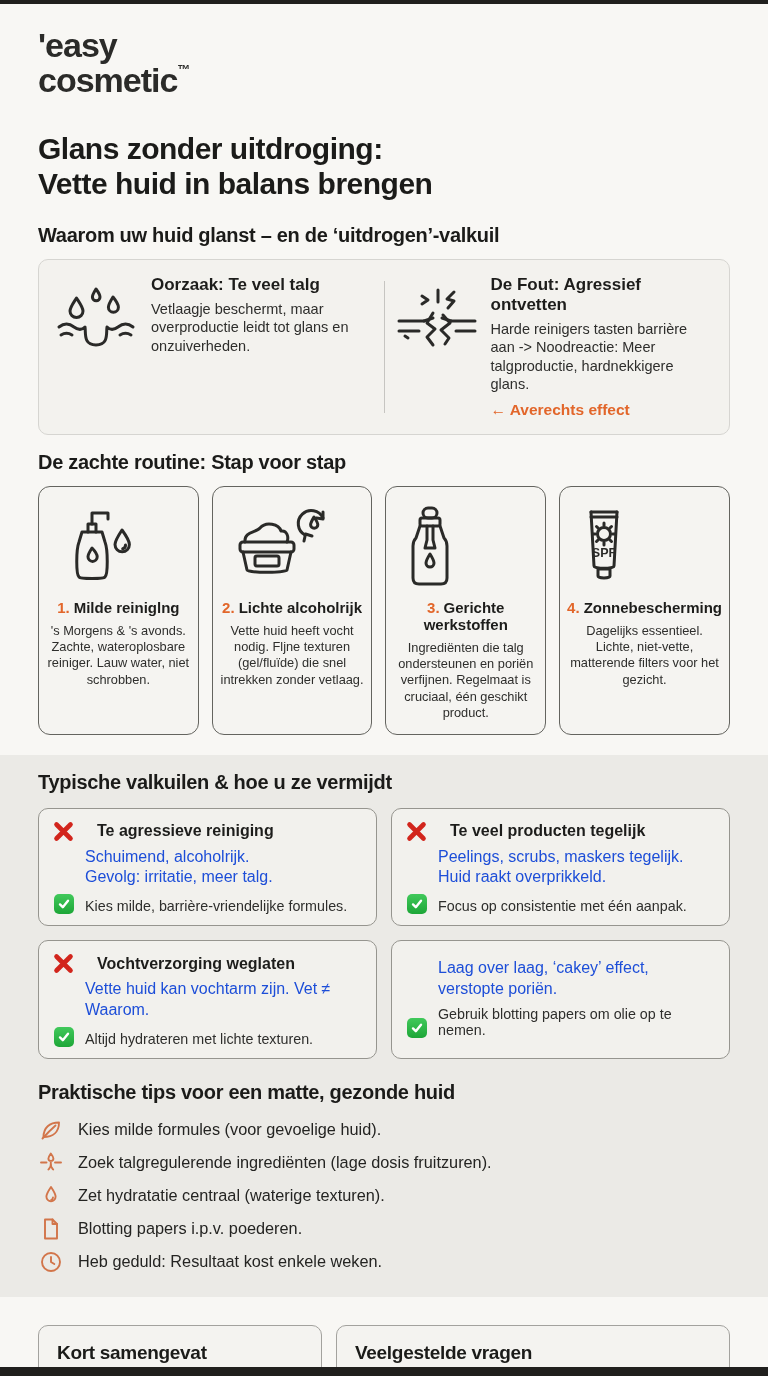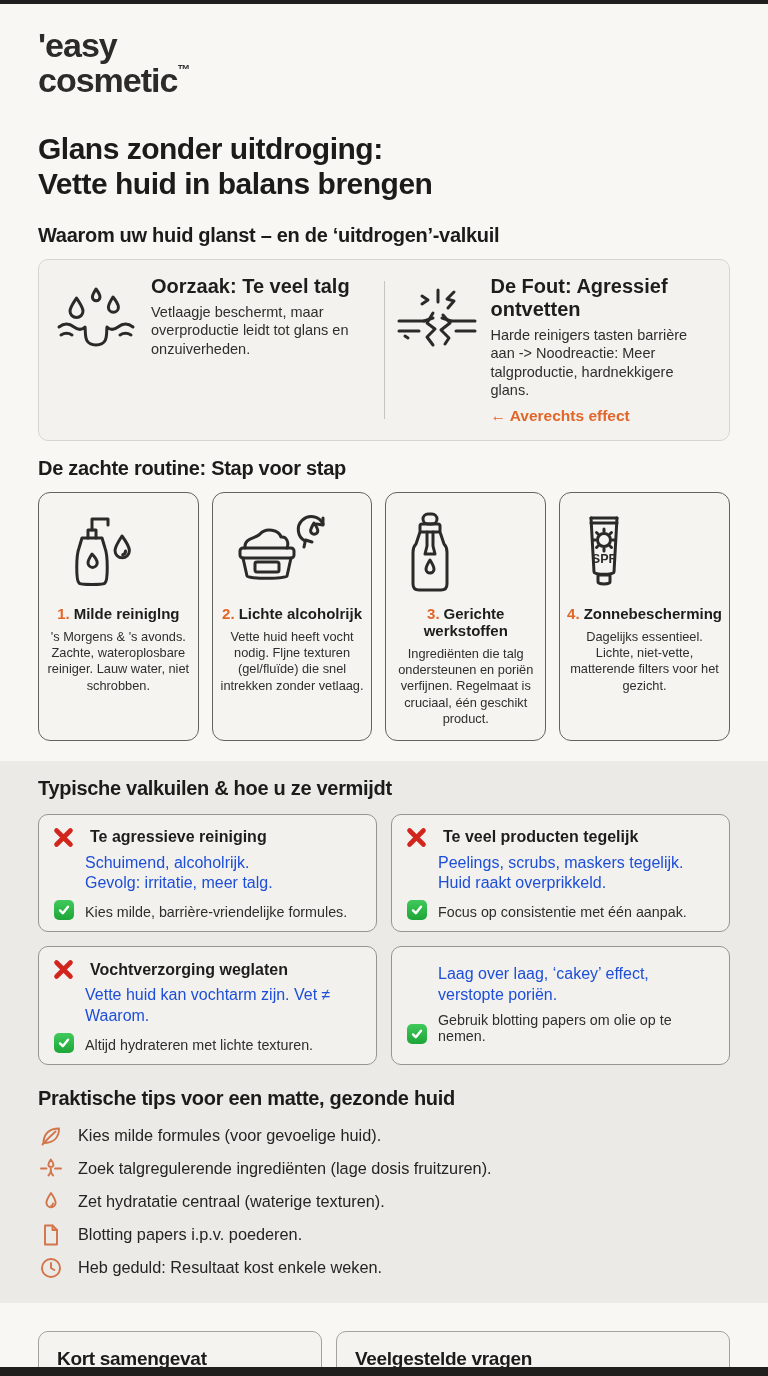--- a/index.html
+++ b/index.html
@@ -16,39 +16,39 @@
 
   .sec-heading { font-size:20px; font-weight:bold; color:#1b1b19; letter-spacing:-0.3px; }
   .sh1 { margin-top:22px; margin-bottom:12px; }
   .sh2 { margin-top:16px; margin-bottom:12px; }
 
   
   .why-box { background:#f3f2ee; border:1px solid #d6d5d1; border-radius:10px; display:flex; padding:15px 6px; min-height:116px; }
   .why-half { flex:1; display:flex; gap:10px; padding:0 8px; }
   .why-divider { width:1px; background:#c6c5c1; margin:6px 0; }
   .why-icon { flex:0 0 88px; display:flex; justify-content:center; align-items:flex-start; padding-top:8px; }
-  .why-title { font-size:20px; font-weight:bold; margin-bottom:5px; color:#1d1d1b; }
+  .why-title { font-size:17px; font-weight:bold; margin-bottom:5px; color:#1d1d1b; }
   .why-body { font-size:14.5px; line-height:1.28; color:#2e2e2c; }
   .why-note { margin-top:7px; font-weight:bold; font-size:15.5px; }
 
   
   .cards { display:flex; gap:13px; }
   .card { flex:1; background:#f5f4f1; border:1.5px solid #64645f; border-radius:12px; padding:12px 7px 12px; text-align:center; min-height:216px; }
   .card-icon { height:96px; display:flex; align-items:center; }
   .card-title { font-size:15px; font-weight:bold; color:#1d1d1b; margin-top:4px; }
   .card-title .num { margin-right:4px; }
   .card-body { font-size:12.8px; line-height:1.28; margin-top:7px; color:#2e2e2c; }
 
   
   .band { background:#ebeae6; margin-top:20px; padding:16px 38px 14px; }
   .band .sec-heading { margin-bottom:14px; }
 
   .pit-grid { display:grid; grid-template-columns:1fr 1fr; gap:14px; }
   .pit-box { background:#f2f1ed; border:1px solid #96958f; border-radius:10px; padding:12px 14px 11px; }
-  .pit-title-row { display:flex; align-items:center; gap:16px; }
+  .pit-title-row { display:flex; align-items:center; gap:23px; }
   .pit-title { font-size:16px; font-weight:bold; color:#1d1d1b; }
   .pit-lines { margin:5px 0 6px 32px; font-size:16px; line-height:1.3; color:#1d4ed8; }
   .pit-fix { display:flex; align-items:flex-end; gap:11px; font-size:14.3px; color:#2e2e2c; }
   .xmark, .check { flex:0 0 21px; display:flex; align-items:center; justify-content:center; }
   .check-box { width:20px; height:20px; border-radius:5px; background:linear-gradient(#41c95b,#1da637); display:flex; align-items:center; justify-content:center; }
 
   .tips-heading { margin-top:22px; margin-bottom:10px; }
   .tip-row { display:flex; align-items:center; gap:14px; margin:9px 0; }
   .tip-icon { flex:0 0 26px; display:flex; justify-content:center; }
   .tip-text { font-size:16.3px; color:#242422;text-align:center; }

